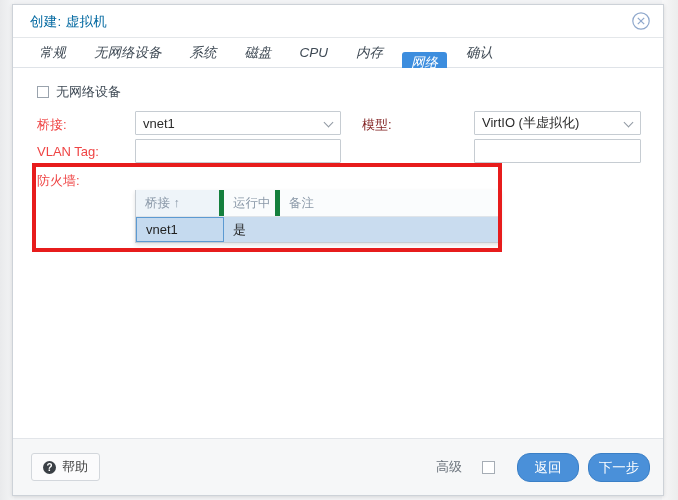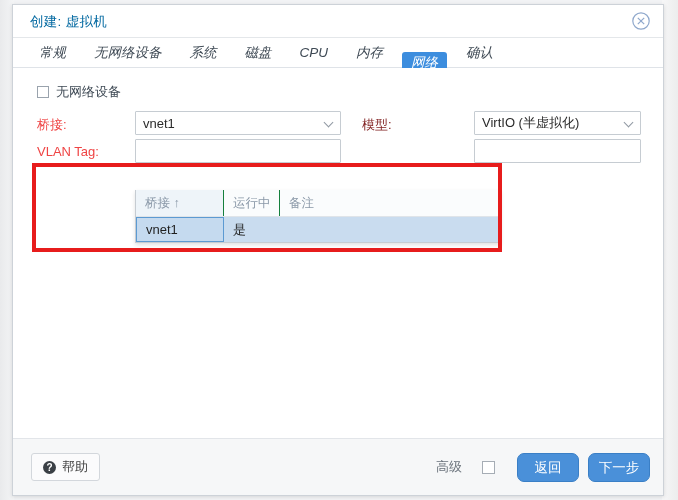--- a/index.html
+++ b/index.html
@@ -111,21 +111,21 @@
     position:absolute;left:122px;top:122px;width:366px;
     background:#fff;border:1px solid #c6ccd2;border-top:none;
     box-shadow:0 2px 4px rgba(0,0,0,.12);
     z-index:40;box-sizing:border-box;
   }
   .dd-head{display:flex;height:26px;background:#fafcfd;
            border-bottom:1px solid #dfe4e9;}
   .dd-h{
     font-size:12.5px;color:#8a98a8;display:flex;align-items:center;
     padding-left:9px;box-sizing:border-box;
-    border-right:1px solid #15803d;cursor:pointer;
+    border-right:5px solid #15803d;cursor:pointer;
   }
   .dd-h:last-child{border-right:none;}
   .dd-h.c0{width:88px;background:#eef4f9;}
   .dd-h.c1{width:56px;}
   .dd-h.c2{flex:1;}
   .dd-row{display:flex;height:25px;background:#c9dcef;cursor:pointer;}
   .dd-c{
     font-size:13px;color:#1f1f1f;display:flex;align-items:center;
     padding-left:9px;box-sizing:border-box;
   }
@@ -157,21 +157,21 @@
     font-weight:bold;display:inline-block;
   }
   .adv{
     position:absolute;right:168px;top:19px;
     display:flex;align-items:center;gap:20px;
     font-size:13px;color:#6b737c;cursor:pointer;
   }
   .adv .cb{width:13px;height:13px;border-color:#a6adb5;}
   .btn{
     position:absolute;top:14px;height:27px;width:60px;
-    background:#4a90d9;border:1px solid #3a7fc6;border-radius:7px;
+    background:#4a90d9;border:1px solid #3a7fc6;border-radius:13px;
     color:#fff;font-size:13.5px;display:flex;align-items:center;
     justify-content:center;cursor:pointer;font-family:Liberation Serif, serif;
   }
   .btn.back{right:84px;}
   .btn.next{right:13px;}
 </style>
 </head>
 <body>
 
 <div class="backdrop"></div>
@@ -233,20 +233,23 @@
             <span></span>
           </div>
         </div>
         <div class="ctrl-right">
           <div class="field plain">
             <span></span>
           </div>
         </div>
       </div>
 
+      <div class="row">
+        <div class="lbl">防火墙:</div>
+      </div>
 
     </div>
 
     <div class="dd">
       <div class="dd-head">
         <div class="dd-h c0">桥接 ↑</div>
         <div class="dd-h c1">运行中</div>
         <div class="dd-h c2">备注</div>
       </div>
       <div class="dd-row">

